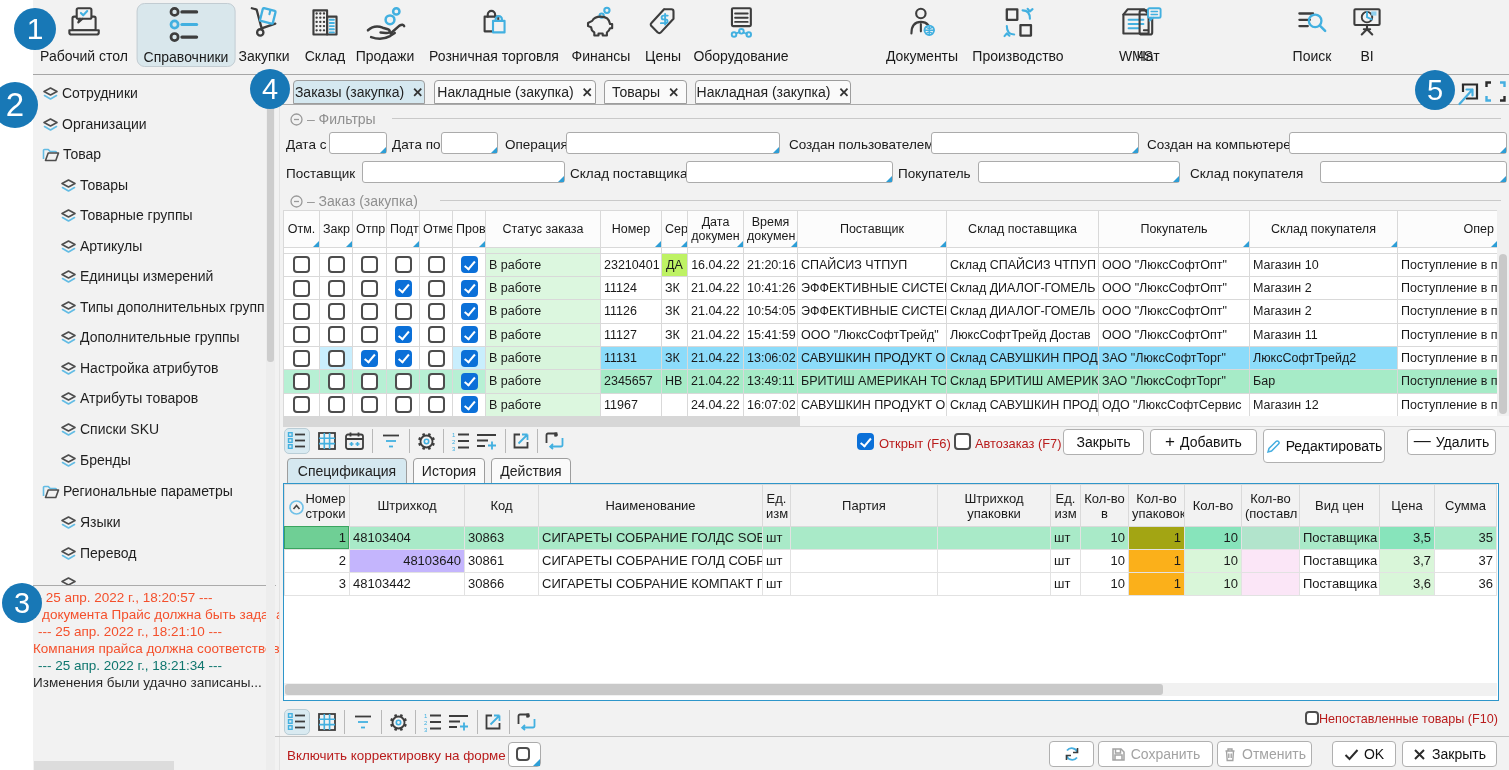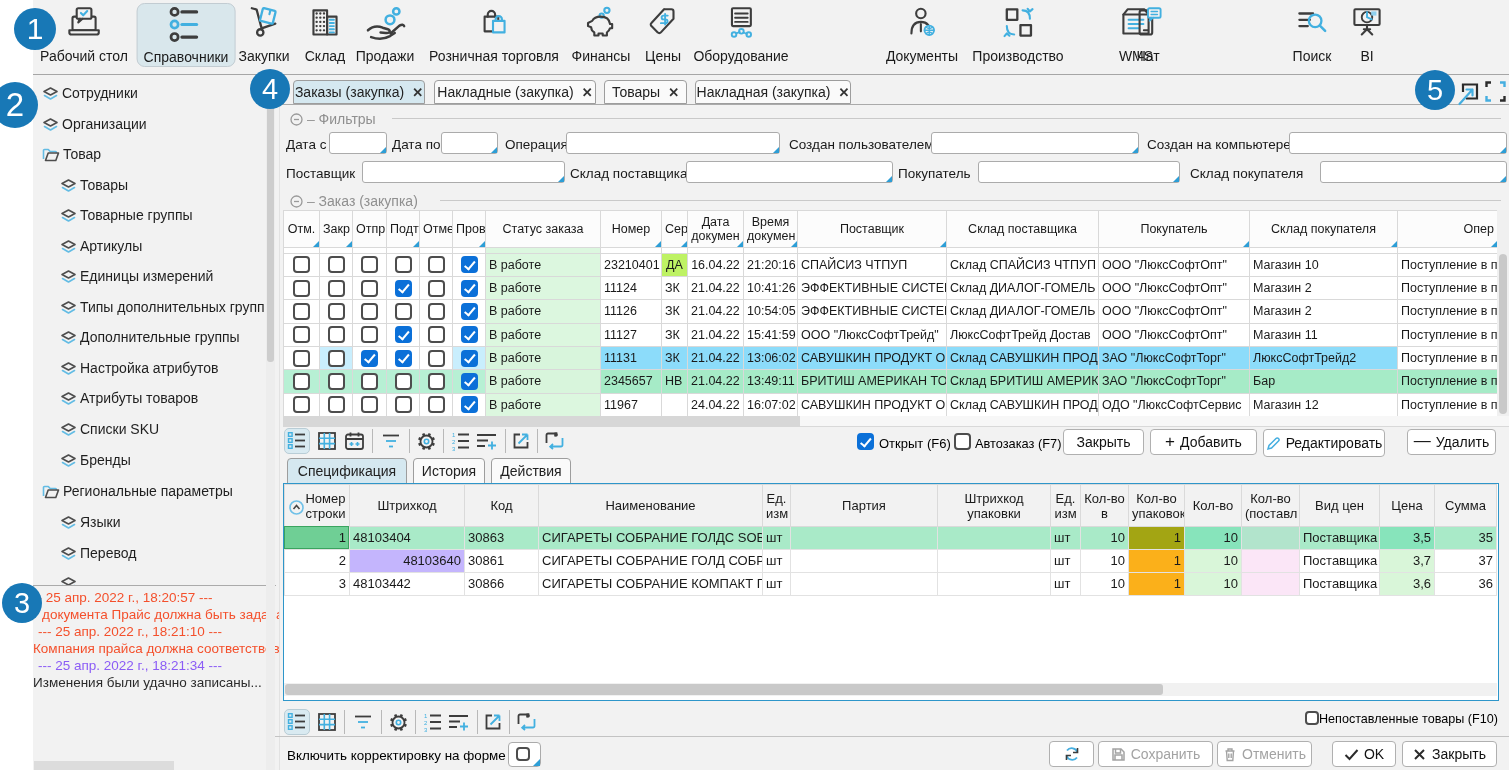--- a/index.html
+++ b/index.html
@@ -45,21 +45,21 @@
 #btab th{background:#fcfcfc;position:relative;padding:0 3px}
 #btab td{background:#fff}
 #btab tr.rows td{height:23.35px}
 .tri{position:absolute;right:0;bottom:0;width:0;height:0;border-left:6px solid transparent;border-bottom:6px solid #2d9ed6}
 
 .icobtn{position:absolute;border-radius:5px}
 .icobtn.act{background:#d9eaf1;border:1px solid #b9cdd6}
 .sep{position:absolute;width:1px;background:#b8b8b8}
 .btn{position:absolute;background:#fff;border:1px solid #b0b0b0;border-radius:4px;font-size:14px;color:#111;display:flex;align-items:center;justify-content:center;white-space:nowrap}
 .btn.dis{color:#a3a3a3}
-.clbl{position:absolute;font-size:14px;color:#000000;white-space:nowrap}
+.clbl{position:absolute;font-size:14px;color:#b91c1c;white-space:nowrap}
 
 .stab{position:absolute;top:458px;height:26px;border:1px solid #9d9d9d;border-radius:4px 4px 0 0;background:#fafafa;font-size:14px;color:#222;display:flex;align-items:center;justify-content:center}
 .stab.act{background:#d5e8f0}
 
 #spec{position:absolute;left:283px;top:483px;width:1216px;height:218px;background:#fff;border:1.5px solid #2e96ca}
 #stab2{position:absolute;left:0px;top:0px}
 #stab2 td,#stab2 th{border:1px solid #e2e2e2;font-size:13px}
 #stab2 th{background:#f2f2f2;border-color:#dadada}
 #stab2 td{background:#fff;height:22.9px}
 .hscroll{position:absolute;background:#f0f0f0}
@@ -289,21 +289,21 @@
         <path d="M2 5.5 L8.5 2 L15 5.5 L8.5 9 Z" stroke="#4d4d4d" stroke-width="1.6" stroke-linejoin="round"></path>
         <path d="M2.5 9.5 L8.5 13 L14.5 9.5" stroke="#63bce4" stroke-width="1.6" stroke-linecap="round" stroke-linejoin="round"></path>
       </svg></div>
 </div>
 <div class="abs" style="left:33px;top:585px;width:243px;height:1px;background:#ababab"></div>
 <div class="abs" style="left:33px;top:590px;width:246px;height:110px;overflow:hidden;font-size:13.5px;line-height:16.9px">
 <div style="color:#f4502c;white-space:nowrap">-- 25 апр. 2022 г., 18:20:57 ---</div>
 <div style="color:#f4502c;white-space:nowrap;padding-left:9px">документа Прайс должна быть задана</div>
 <div style="color:#f4502c;white-space:nowrap;padding-left:5px">--- 25 апр. 2022 г., 18:21:10 ---</div>
 <div style="color:#f4502c;white-space:nowrap">Компания прайса должна соответствова</div>
-<div style="color:#8b5cf6;white-space:nowrap;padding-left:5px">--- 25 апр. 2022 г., 18:21:34 ---</div>
+<div style="color:#0f766e;white-space:nowrap;padding-left:5px">--- 25 апр. 2022 г., 18:21:34 ---</div>
 <div style="color:#2b2b2b;white-space:nowrap">Изменения были удачно записаны...</div>
 </div>
 <div id="sidescroll">
     <div class="th" style="top:7px;height:280px"></div>
   </div>
 <div class="abs" style="left:33px;top:760px;width:233px;height:10px;background:#f2f2f2">
     <div style="position:absolute;left:1px;top:1px;width:140px;height:9px;background:#dcdcdc"></div>
   </div>
 <div class="tab act" style="left:293px;width:132px">Заказы (закупка)<span class="x">✕</span></div>
 <div class="tab" style="left:434px;width:162px">Накладные (закупка)<span class="x">✕</span></div>
@@ -598,21 +598,21 @@
     <path d="M13 2.5 H4 a1.5 1.5 0 0 0 -1.5 1.5 V12" stroke="#3d3d3d" stroke-width="1.8"></path>
     <path d="M10.5 2.5 l3 -0 m-3 0 l2.8 2.6 m0.2 -2.6 l-3 2.8" stroke="#3d3d3d" stroke-width="1.8"></path>
     <path d="M18.5 7 V14 a1.5 1.5 0 0 1 -1.5 1.5 H6.5 M9 13 l-2.8 2.6 L9 18" stroke="#42b0e0" stroke-width="1.8"></path>
   </svg>
 <span class="cb on cba" style="left:857px;top:433px"></span>
 <span class="clbl" style="left:879px;top:436px;font-size:13px">Открыт (F6)</span>
 <span class="cb cba" style="left:954px;top:433px"></span>
 <span class="clbl" style="left:975px;top:436px;font-size:12.8px">Автозаказ (F7)</span>
 <div class="btn" style="left:1063px;top:429px;width:81px;height:26px">Закрыть</div>
 <div class="btn" style="left:1150px;top:429px;width:107px;height:26px"><span style="font-size:17px;margin-right:5px">+</span>Добавить</div>
-<div class="btn" style="left:1263px;top:429px;width:122px;height:28px"><svg width="15" height="15" viewBox="0 0 15 15" style="margin-right:5px">
+<div class="btn" style="left:1263px;top:429px;width:122px;height:34px"><svg width="15" height="15" viewBox="0 0 15 15" style="margin-right:5px">
       <path d="M2 13 l1 -3.5 7 -7 a1.2 1.2 0 0 1 2.5 2.5 l-7 7 z" fill="none" stroke="#45aee0" stroke-width="1.5"></path>
     </svg>Редактировать</div>
 <div class="btn" style="left:1407px;top:429px;width:89px;height:26px"><span style="font-size:17px;margin-right:5px;margin-top:-3px">—</span>Удалить</div>
 <div class="stab act" style="left:287px;top:458px;width:120px">Спецификация</div>
 <div class="stab" style="left:413px;top:458px;width:72px">История</div>
 <div class="stab" style="left:491px;top:458px;width:80px">Действия</div>
 <div id="spec">
 <table id="stab2" style="width:1212px">
       <colgroup>
         <col style="width:65px">

